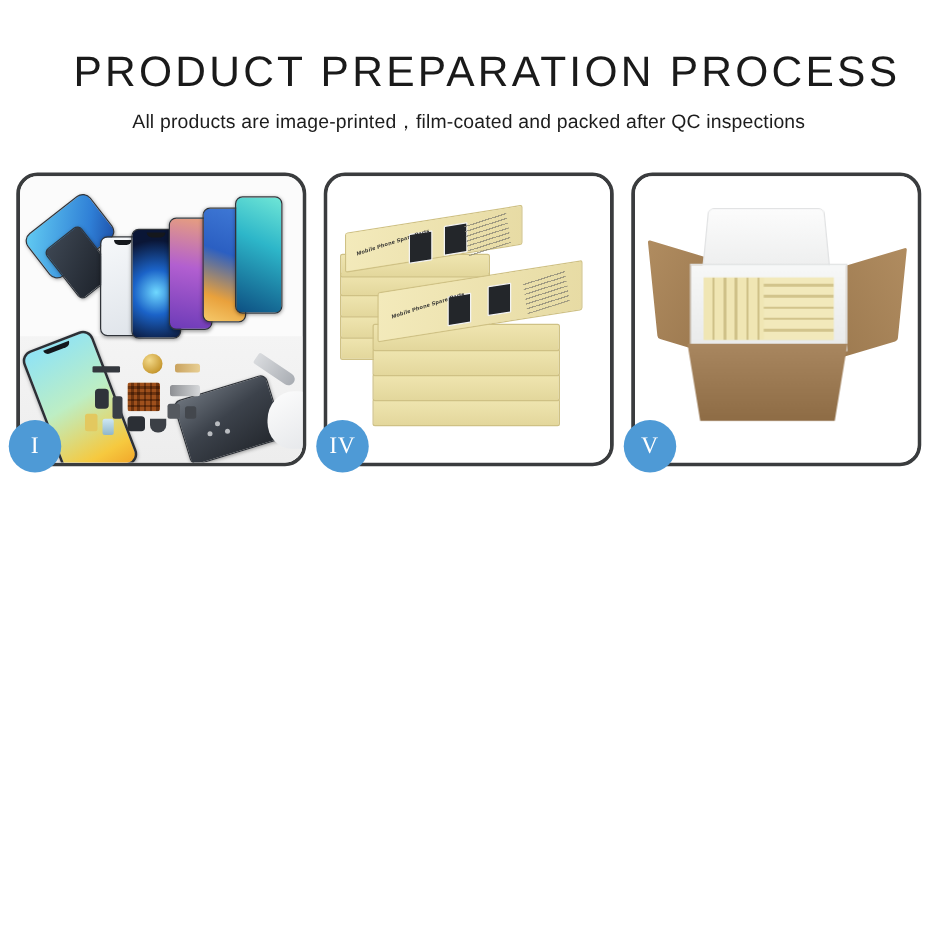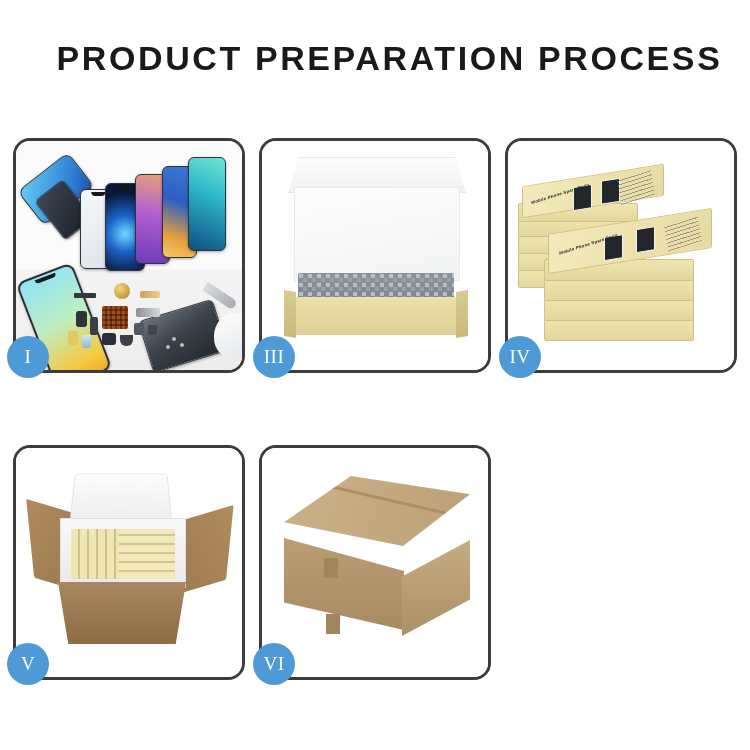--- a/index.html
+++ b/index.html
@@ -15,21 +15,21 @@
     position: relative;
   }
 
   
   .header {
     text-align: center;
     padding-top: 41px;
   }
   .main-title {
     font-size: 34px;
-    font-weight: 700;
+    font-weight: 400;
     letter-spacing: 2.6px;
     color: #1a1a1a;
     line-height: 1.05;
     margin: 0;
     white-space: nowrap;
     padding-left: 29px;
   }
   .sub-title {
     font-size: 15.5px;
     font-weight: 400;
@@ -324,20 +324,21 @@
     background: linear-gradient(#c5ab83,#ae9068);
     clip-path: polygon(0 38%, 100% 0, 100% 62%, 0 100%);
   }
   .ctn-tape { position:absolute; width:14px; height:20px; background:#a3855d; }
 </style>
 </head>
 <body>
 
 <div class="header">
   <h1 class="main-title">PRODUCT PREPARATION PROCESS</h1>
+  <p class="sub-title">All products are image-printed，film-coated and packed after QC inspections</p>
 </div>
 
 <div class="grid">
 
   <div class="panel">
     <div class="panel-inner p1">
       <div class="floor"></div>
 
       <div class="ph a"></div>
       <div class="ph a2"></div>
@@ -371,29 +372,20 @@
       <div class="part screw" style="left:156px; top:196px;"></div>
       <div class="part screw" style="left:164px; top:202px;"></div>
       <div class="part screw" style="left:150px; top:204px;"></div>
       <div class="tweezer"></div>
       <div class="hand"></div>
     </div>
     <div class="badge">I</div>
   </div>
 
 
-  <div class="panel">
-    <div class="panel-inner p3">
-      <div class="box3-lid"></div>
-      <div class="box3-foam"></div>
-      <div class="box3-wrap"></div>
-      <div class="box3-base"></div>
-    </div>
-    <div class="badge">III</div>
-  </div>
 
   <div class="panel">
     <div class="panel-inner p4">
       <div class="stack">
 
         <div class="ybox" style="left:0px; top:110px; width:118px; height:17px;"></div>
         <div class="ybox" style="left:0px; top:93px; width:118px; height:17px;"></div>
         <div class="ybox" style="left:0px; top:76px; width:118px; height:17px;"></div>
         <div class="ybox" style="left:0px; top:59px; width:118px; height:17px;"></div>
         <div class="ybox" style="left:0px; top:44px; width:118px; height:17px;"></div>
@@ -433,26 +425,14 @@
         <div class="inner">
           <div class="colA"></div>
           <div class="colB"></div>
         </div>
       </div>
       <div class="carton-front"></div>
     </div>
     <div class="badge">V</div>
   </div>
 
-  <div class="panel">
-    <div class="panel-inner p6">
-      <div class="ctn-top">
-        <div class="seam"></div>
-      </div>
-      <div class="ctn-left"></div>
-      <div class="ctn-right"></div>
-      <div class="ctn-tape" style="left:62px; top:110px;"></div>
-      <div class="ctn-tape" style="left:64px; top:166px;"></div>
-    </div>
-    <div class="badge">VI</div>
-  </div>
 
 </div>
 
 </body></html>

